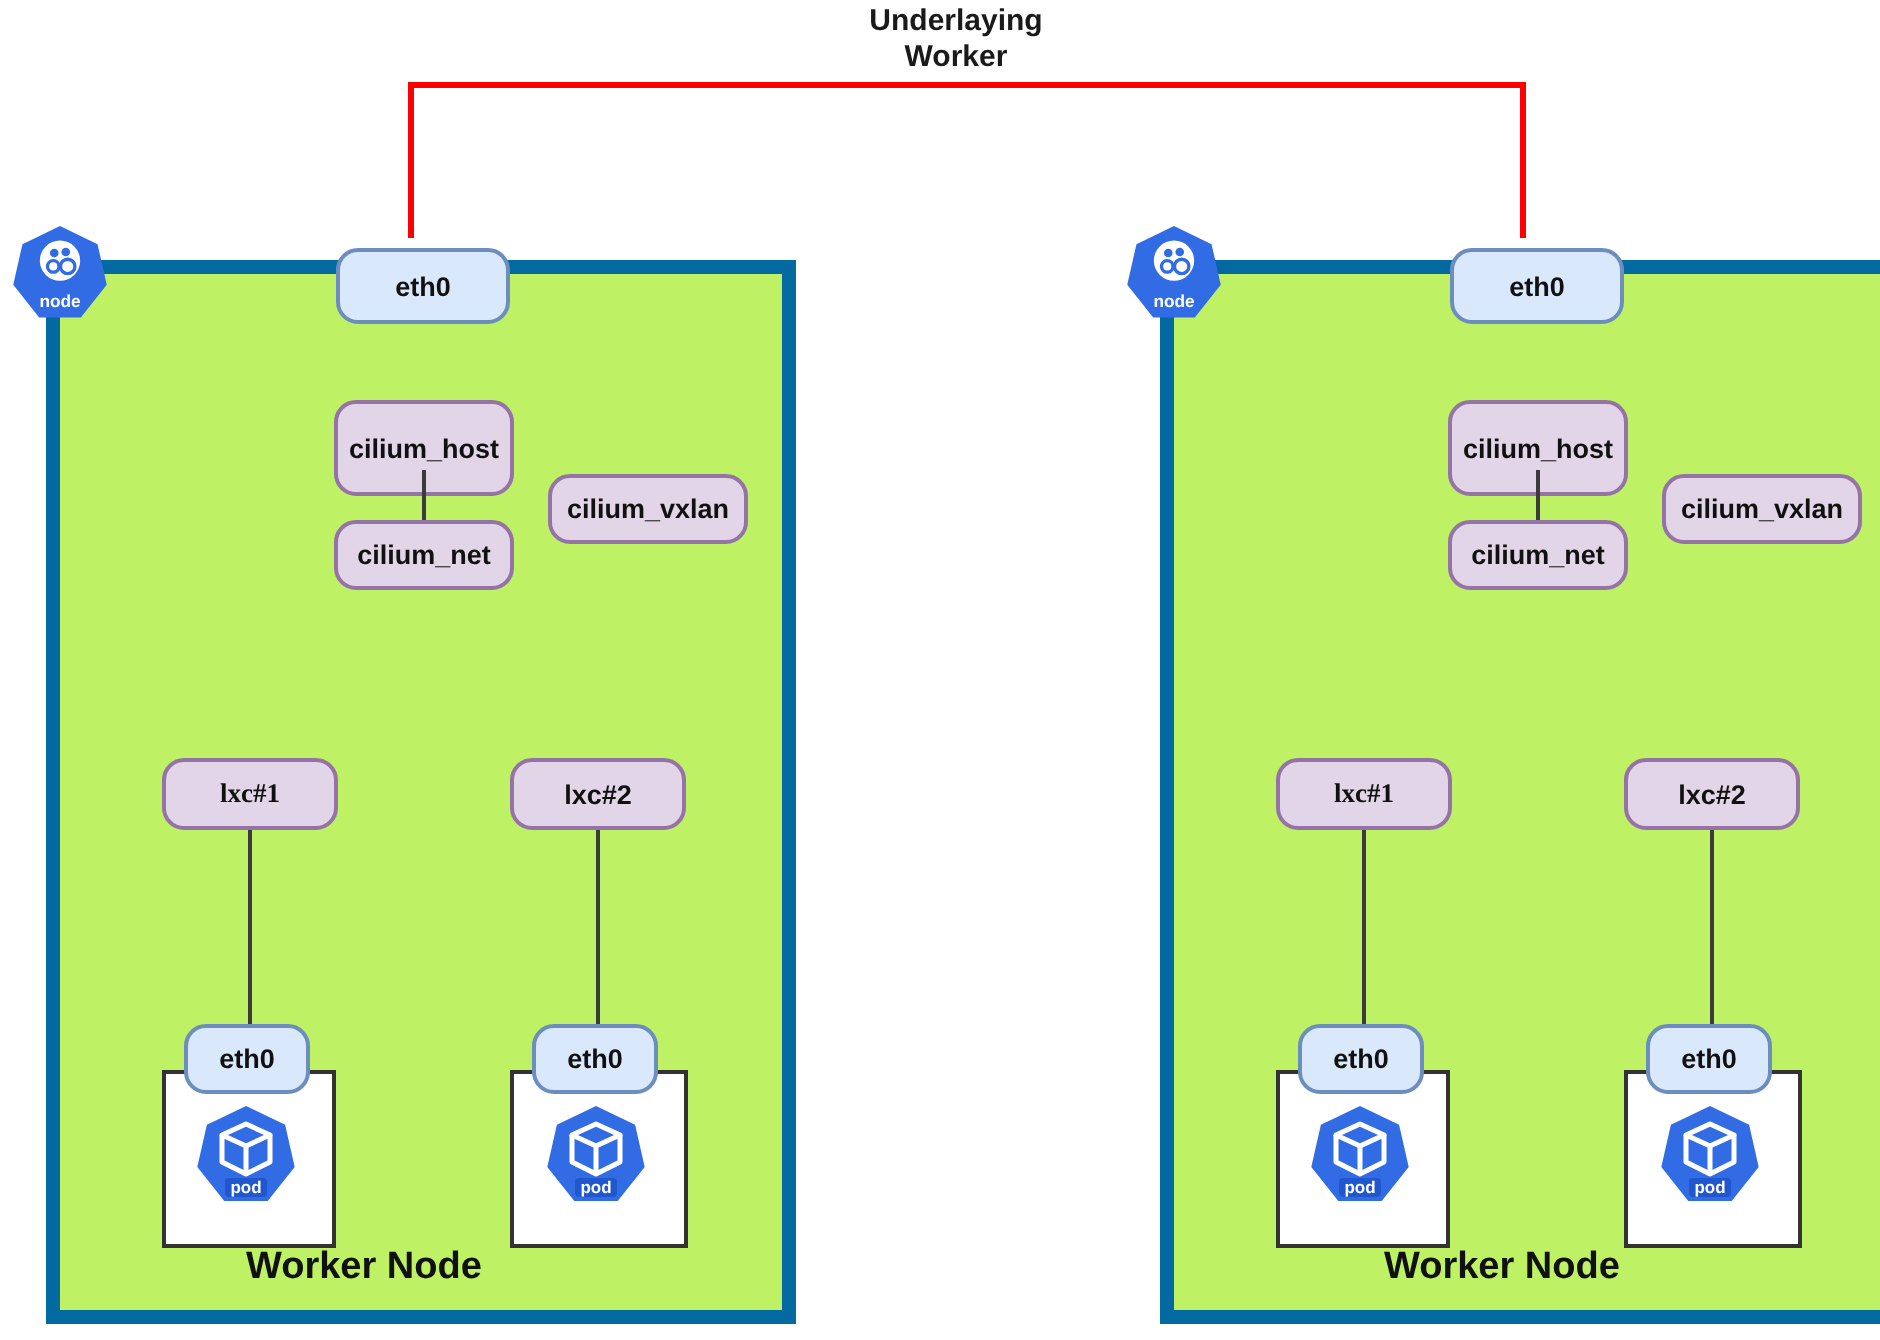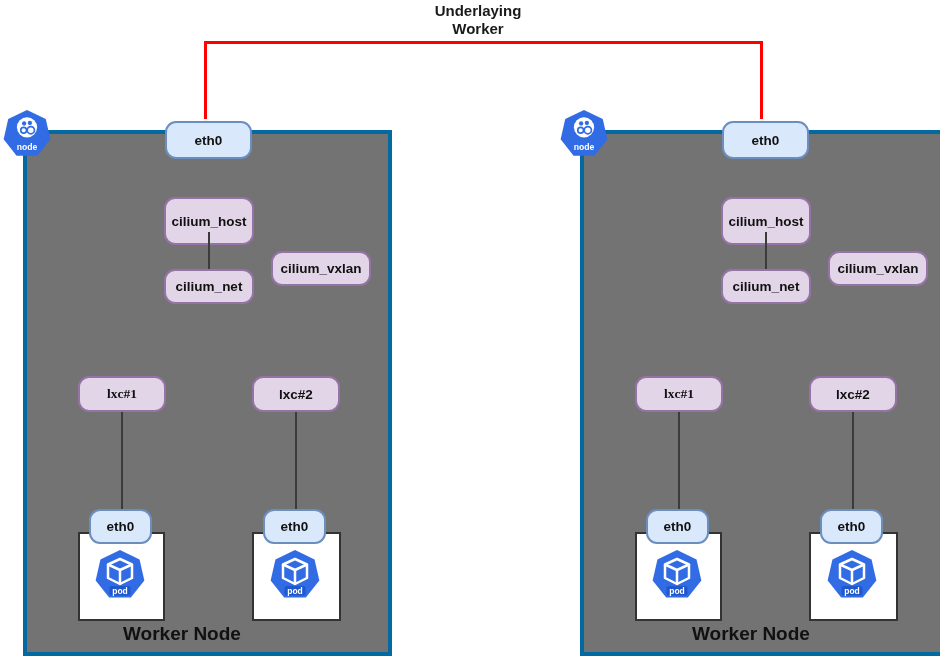--- a/index.html
+++ b/index.html
@@ -7,21 +7,21 @@
     width:940px;height:670px;position:relative;background:#ffffff;
     font-family:"Liberation Sans", sans-serif;overflow:hidden;
   }
   .abs{position:absolute;}
   .title{
     left:378px;top:2px;width:200px;text-align:center;
     font-size:15px;font-weight:bold;color:#1a1a1a;line-height:18px;white-space:pre-line;
   }
   .red-line{background:var(--underlay-link,#ff0000);}
   .worker{
-    border:4px solid #0369a1;background:#737373;
+    border:7px solid #0369a1;background:#bef264;
   }
   .w-left{left:23px;top:130px;width:361px;height:518px;}
   .w-right{left:580px;top:130px;width:357px;height:518px;}
   .worker-label{
     top:623px;width:200px;font-size:19px;font-weight:bold;color:#111;
   }
   .box{
     position:absolute;box-sizing:border-box;text-align:center;
     font-weight:bold;color:#111;font-size:13.5px;
     display:flex;align-items:center;justify-content:center;border-radius:11px;
@@ -29,22 +29,22 @@
   .eth{
     background:var(--eth-fill,#dae8fc);
     border:2px solid var(--eth-border,#6c8ebf);
   }
   .pur{
     background:var(--cilium-fill,#e1d5e7);
     border:2px solid var(--cilium-border,#9673a6);
   }
   .eth-up{left:138px;top:-13px;width:87px;height:38px;}
   .c-host{left:137px;top:63px;width:90px;height:48px;}
-  .c-net{left:137px;top:135px;width:90px;height:35px;}
-  .c-vxlan{left:244px;top:117px;width:100px;height:35px;}
+  .c-net{left:137px;top:123px;width:90px;height:35px;}
+  .c-vxlan{left:244px;top:100px;width:100px;height:35px;}
   .lxc1{left:51px;top:242px;width:88px;height:36px;font-family:Liberation Serif, serif;}
   .lxc2{left:225px;top:242px;width:88px;height:36px;}
   .vline{position:absolute;width:2px;background:#3b3b3b;}
   .vl-hostnet{left:181px;top:98px;height:39px;}
   .vl-lxc1{left:94px;top:278px;height:97px;}
   .vl-lxc2{left:268px;top:278px;height:97px;}
   .pod-rect{
     position:absolute;border:2px solid #333333;background:#ffffff;box-sizing:border-box;
   }
   .pr1{left:51px;top:398px;width:87px;height:89px;}

